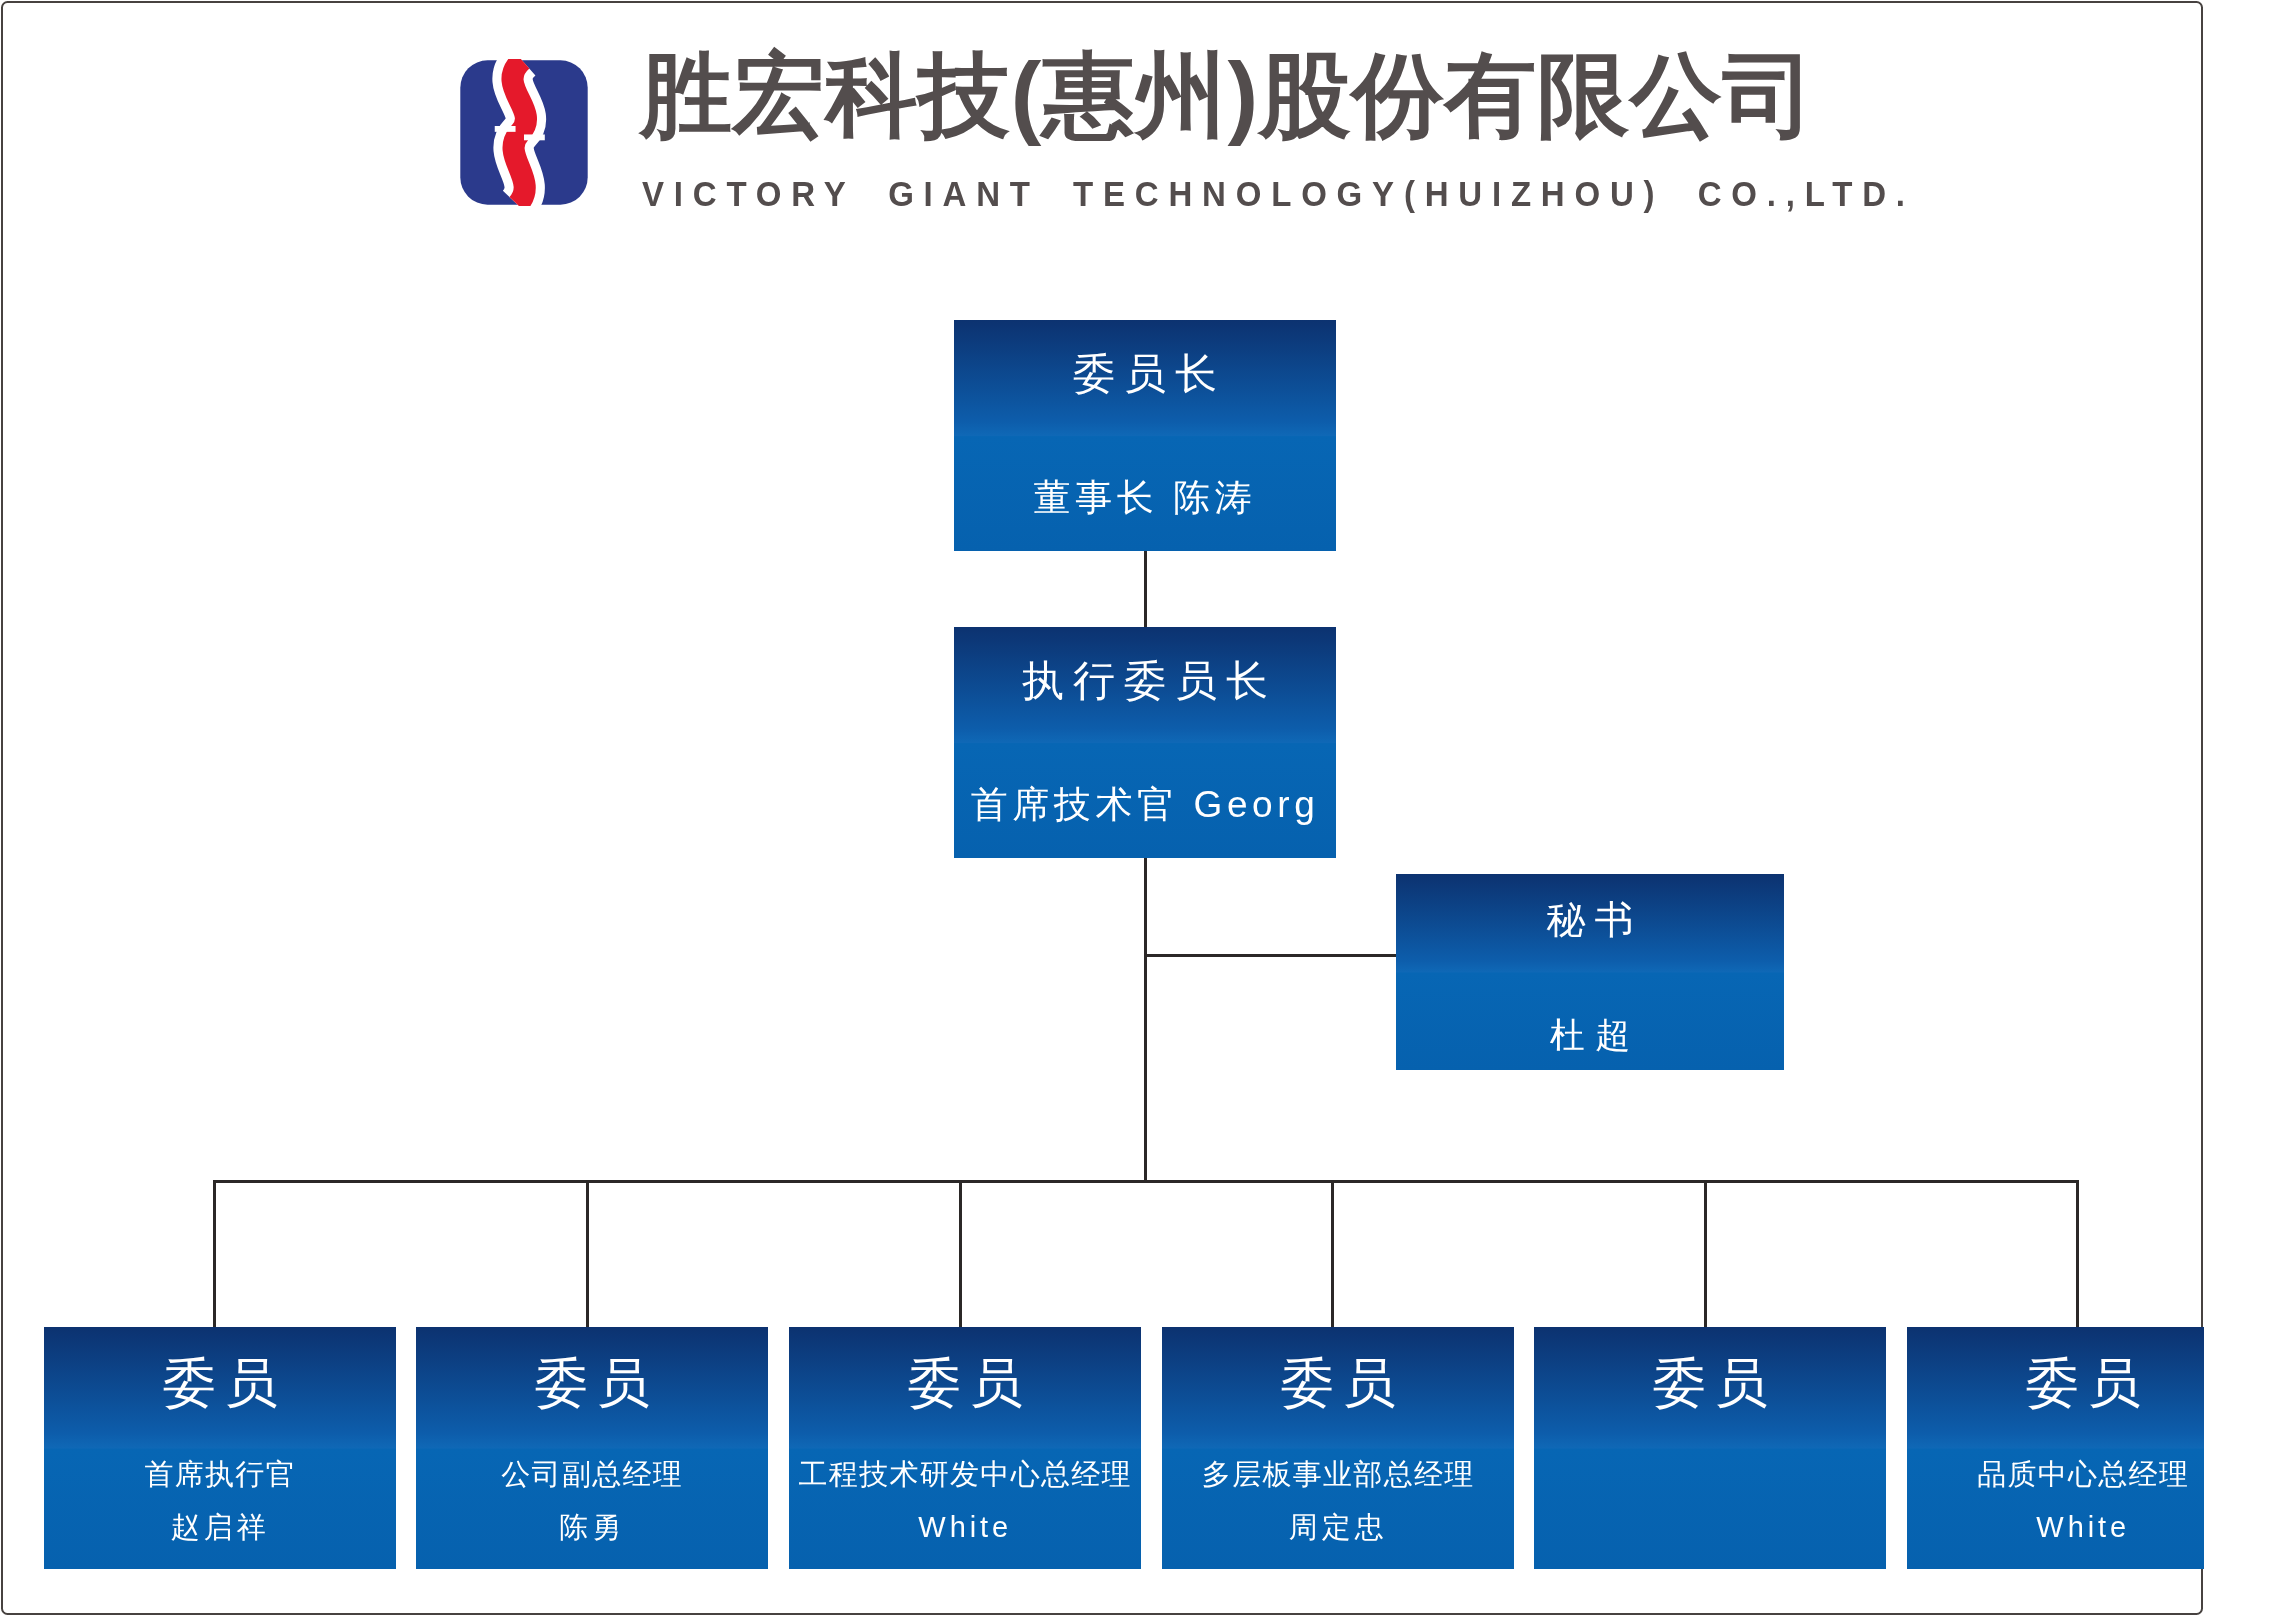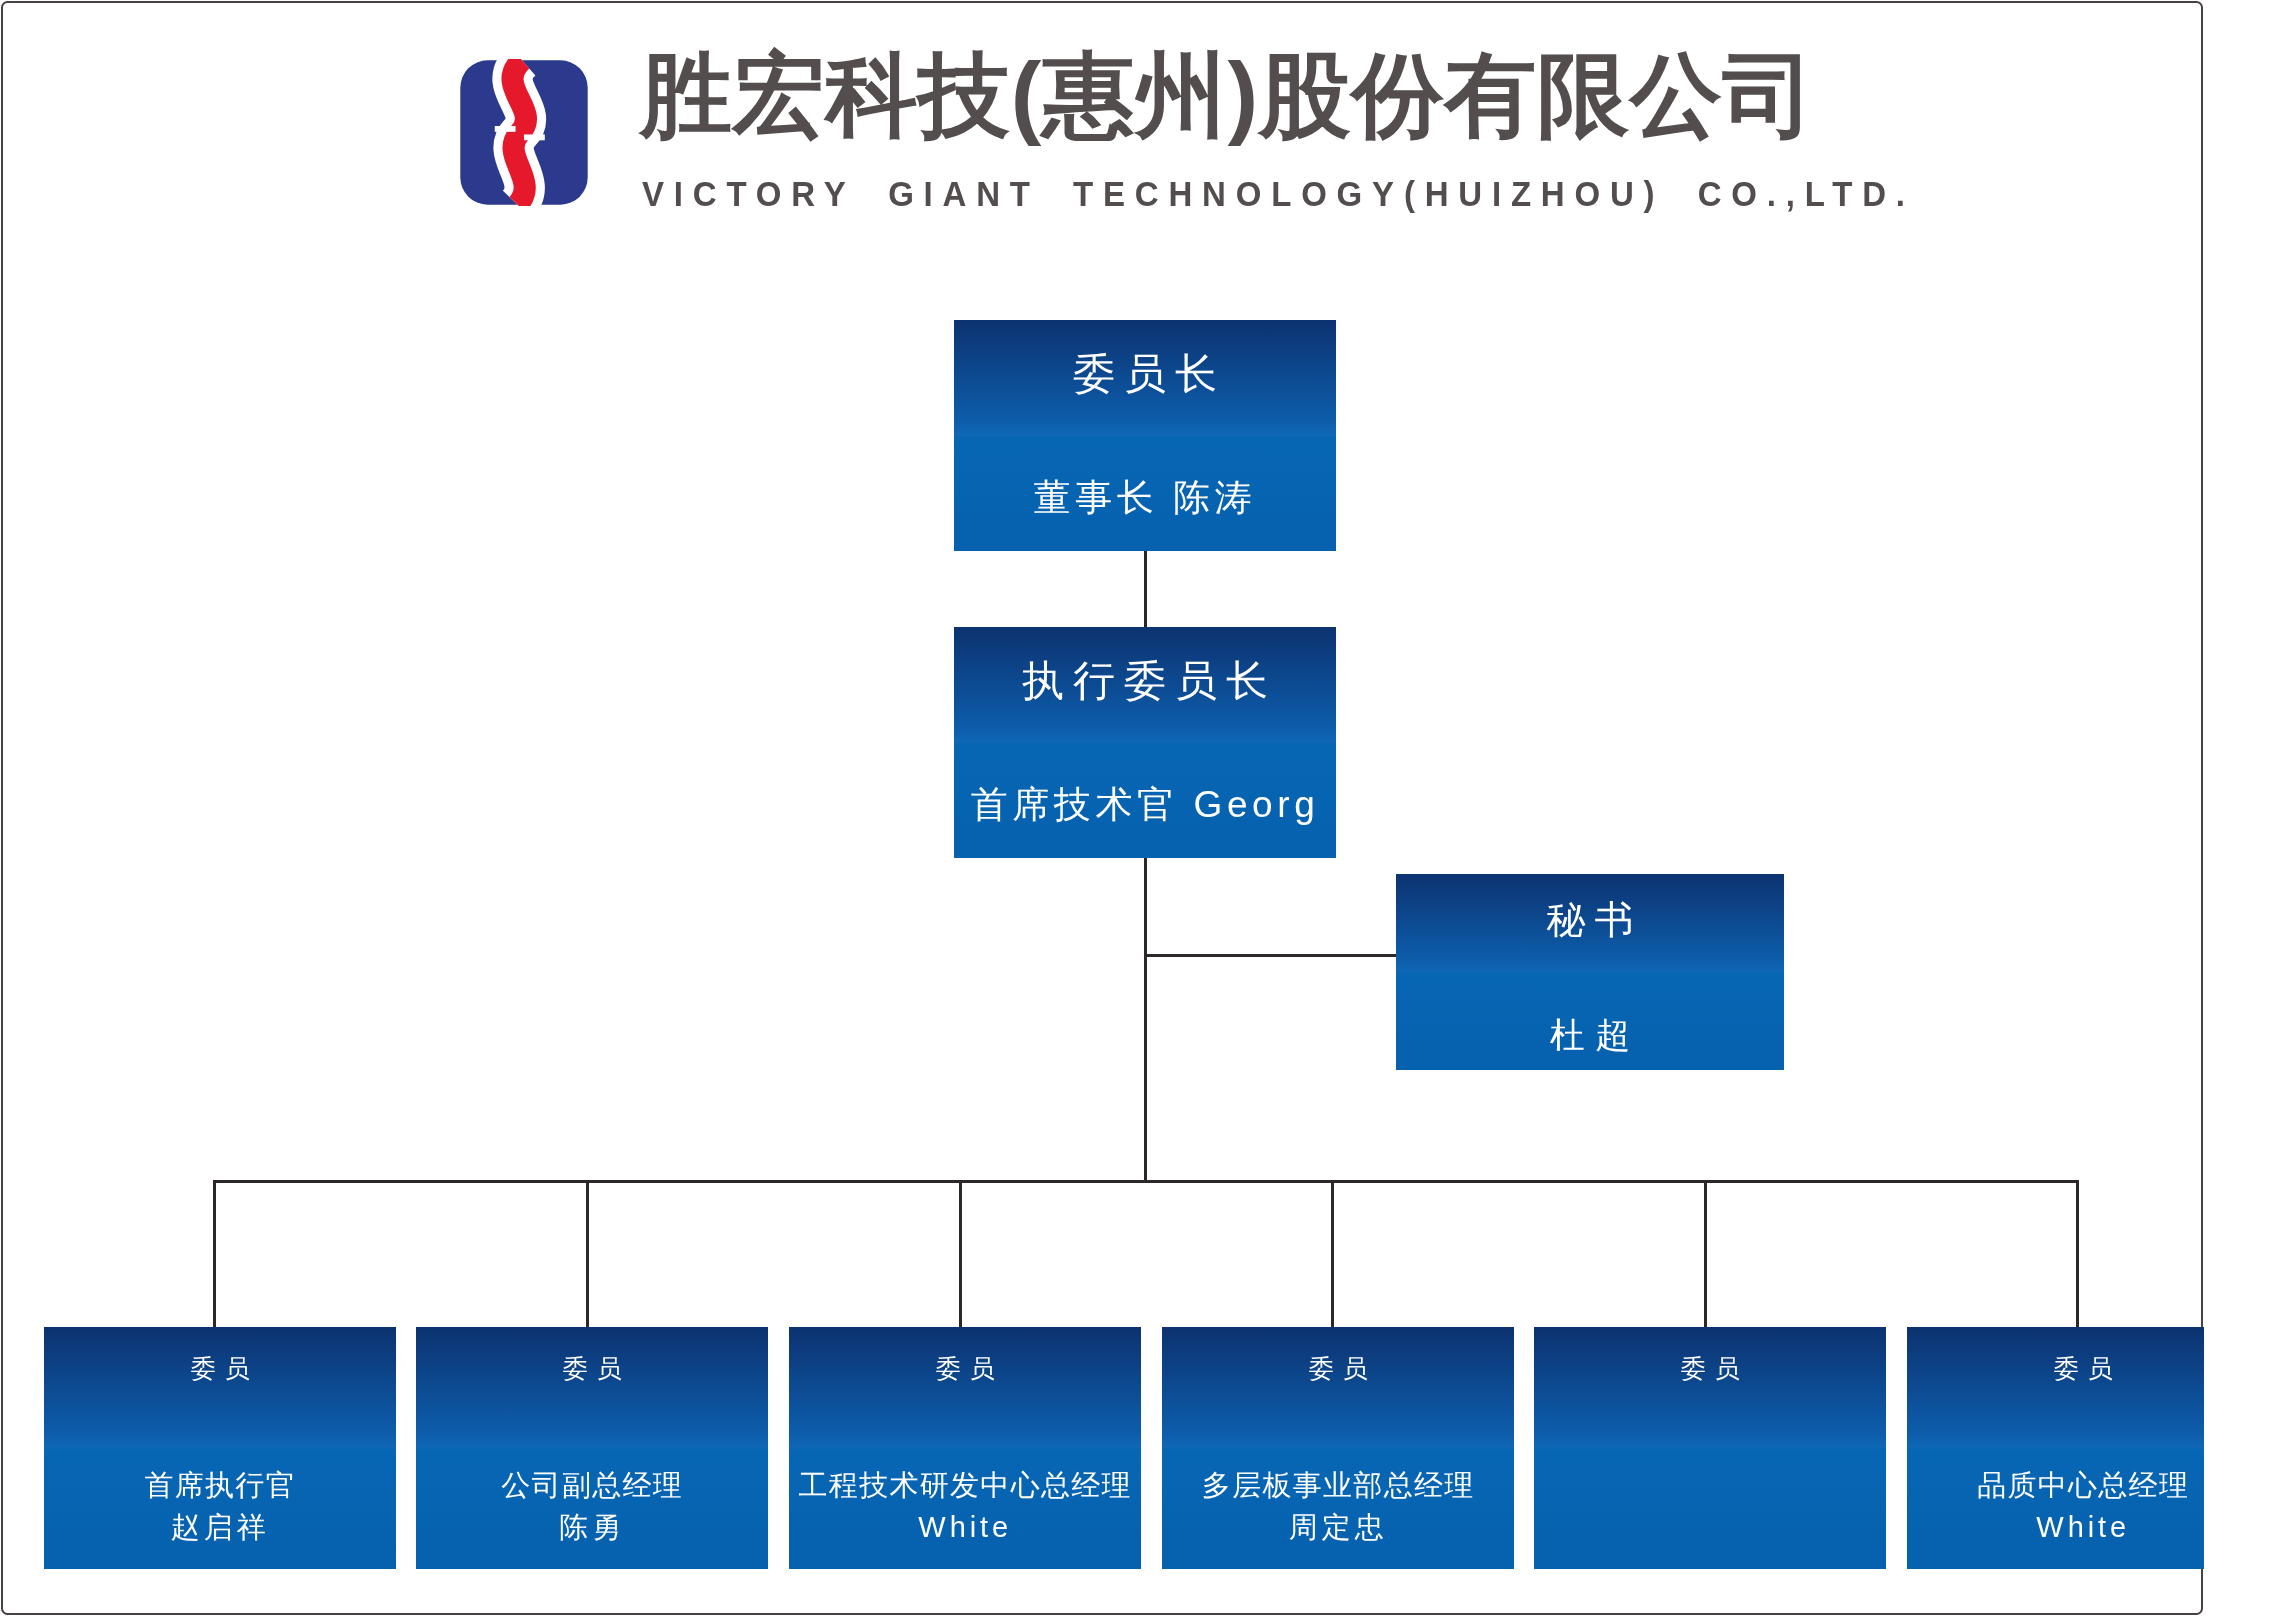--- a/index.html
+++ b/index.html
@@ -38,22 +38,22 @@
     text-align:center;
   }
   .node .ttl{font-size:42px;letter-spacing:9px;text-indent:9px;line-height:1;}
   .node .sub{font-size:37px;letter-spacing:4.6px;line-height:1;white-space:nowrap;}
   .n-chairman{left:954px;top:320px;width:382px;height:163px;padding:33px 0 35px;}
   .n-exec{left:954px;top:627px;width:382px;height:163px;padding:33px 0 35px;}
   .n-secretary{left:1396px;top:874px;width:388px;height:152px;padding:26px 0 18px;}
   .n-secretary .ttl{font-size:39px;}
   .n-secretary .sub{font-size:35px;letter-spacing:10.4px;text-indent:10.4px;}
   .member{top:1327px;width:342px;height:186px;padding:29px 5.2px 27px;}
-  .member .ttl{font-size:25px;}
-  .member .block{display:flex;flex-direction:column;gap:13px;align-items:center;}
+  .member .ttl{font-size:53px;}
+  .member .block{display:flex;flex-direction:column;gap:24px;align-items:center;}
   .member .role{font-size:29px;letter-spacing:1.3px;line-height:1;white-space:nowrap;}
   .member .name{font-size:29px;letter-spacing:3.9px;line-height:1;white-space:nowrap;}
   .m0{left:44px;}.m1{left:416px;}.m2{left:789px;}
   .m3{left:1162px;}.m4{left:1534px;}.m5{left:1907px;}
   
   .line{position:absolute;background:#2b2827;}
   .v1{left:1144px;top:483px;width:3.3px;height:144px;}
   .v2{left:1144px;top:789px;width:3.3px;height:394px;}
   .h-sec{left:1145px;top:954px;width:252px;height:3.3px;}
   .h-dist{left:213px;top:1180px;width:1866px;height:3.3px;}

